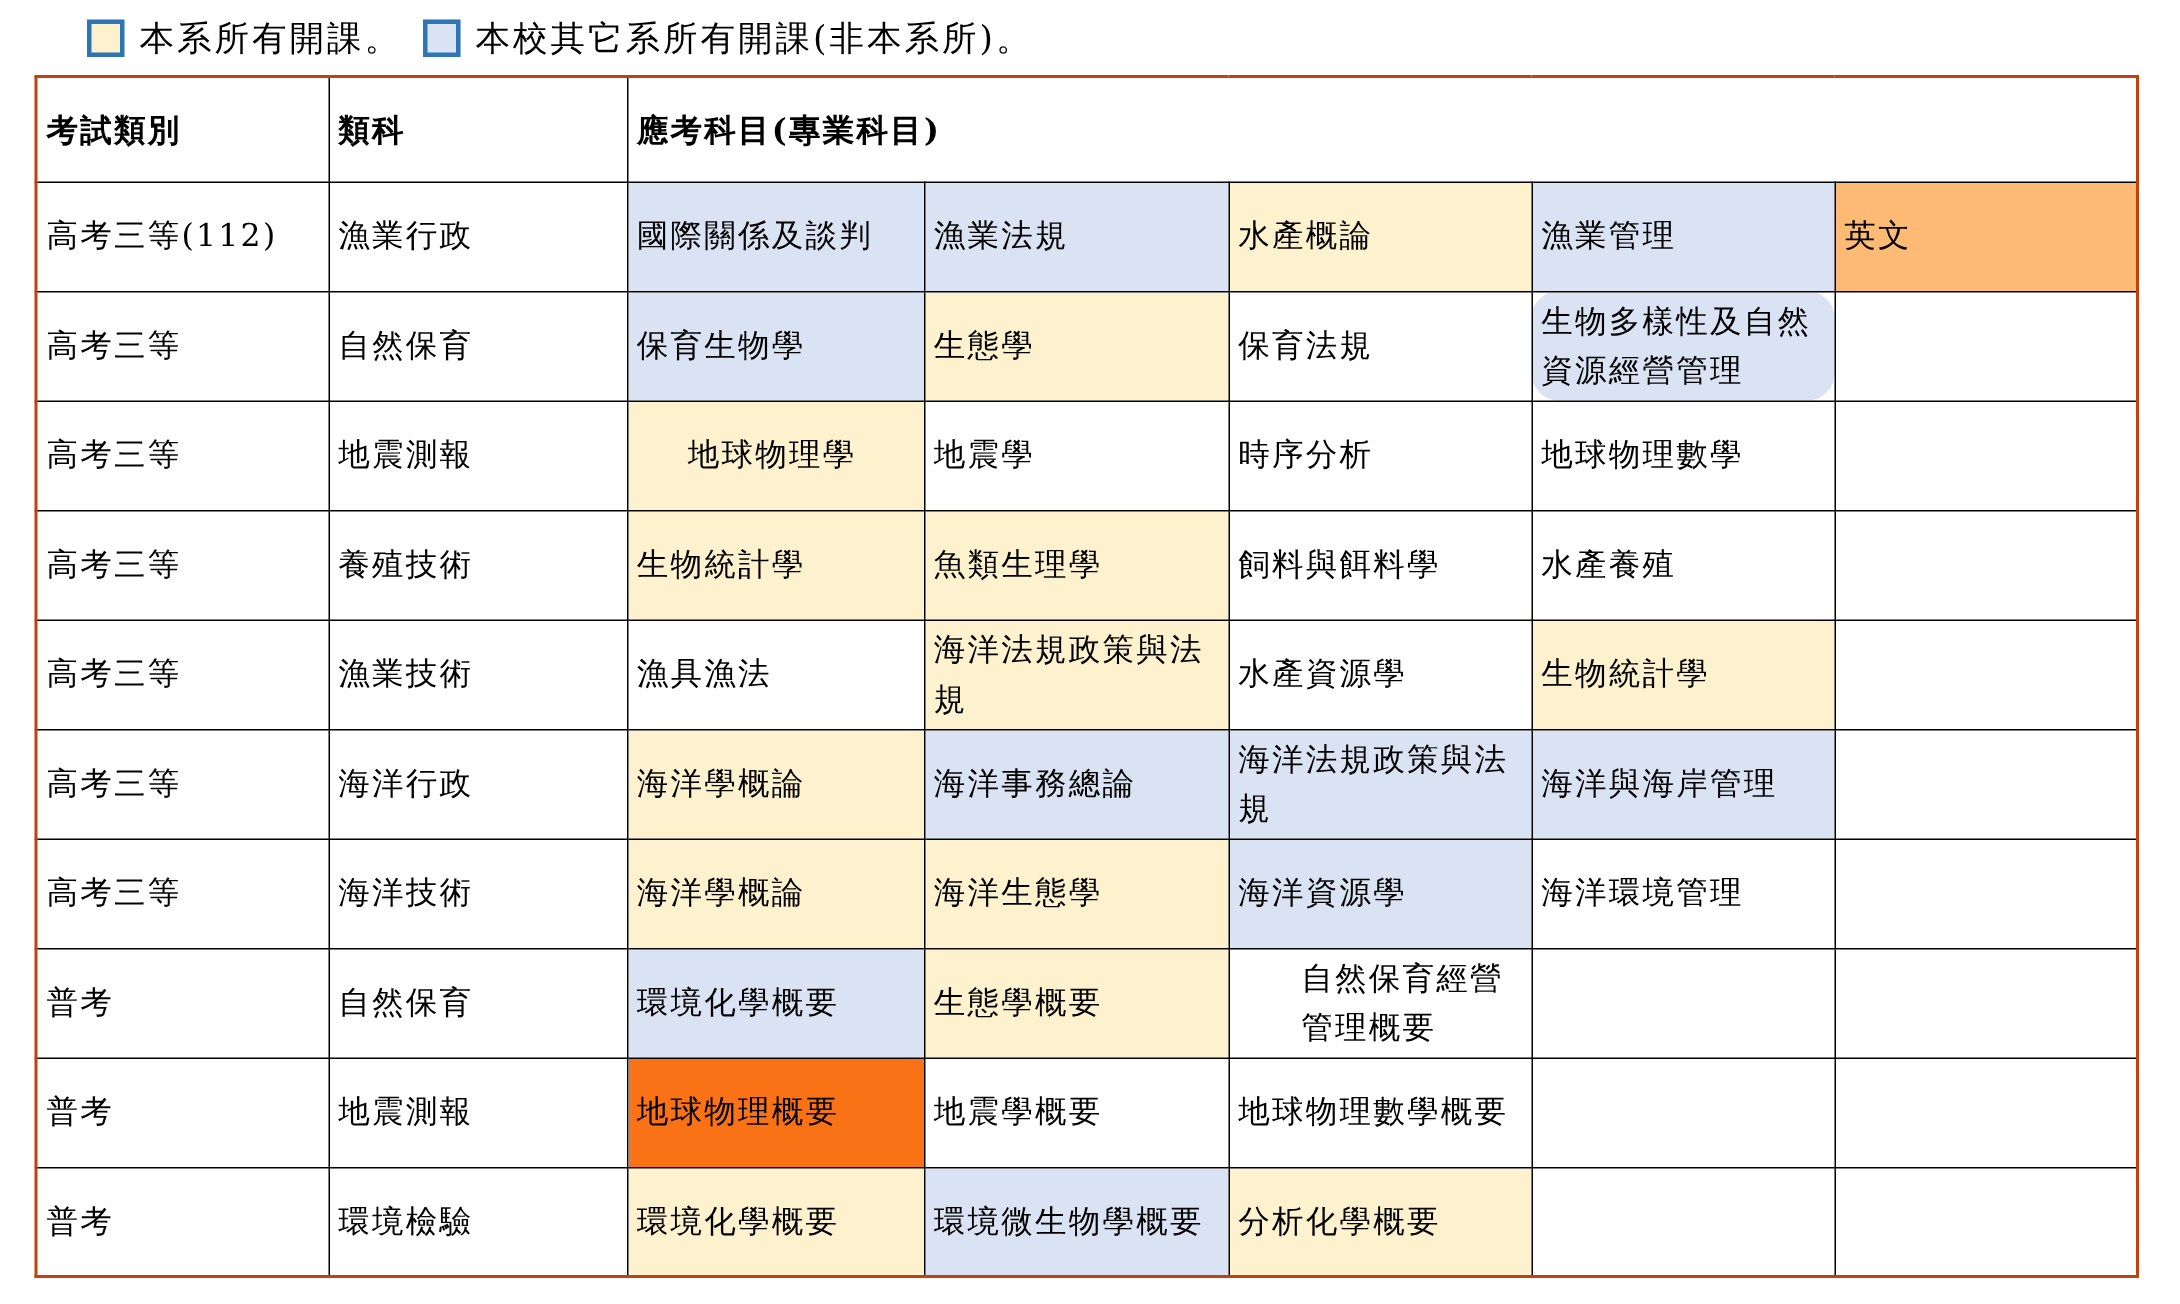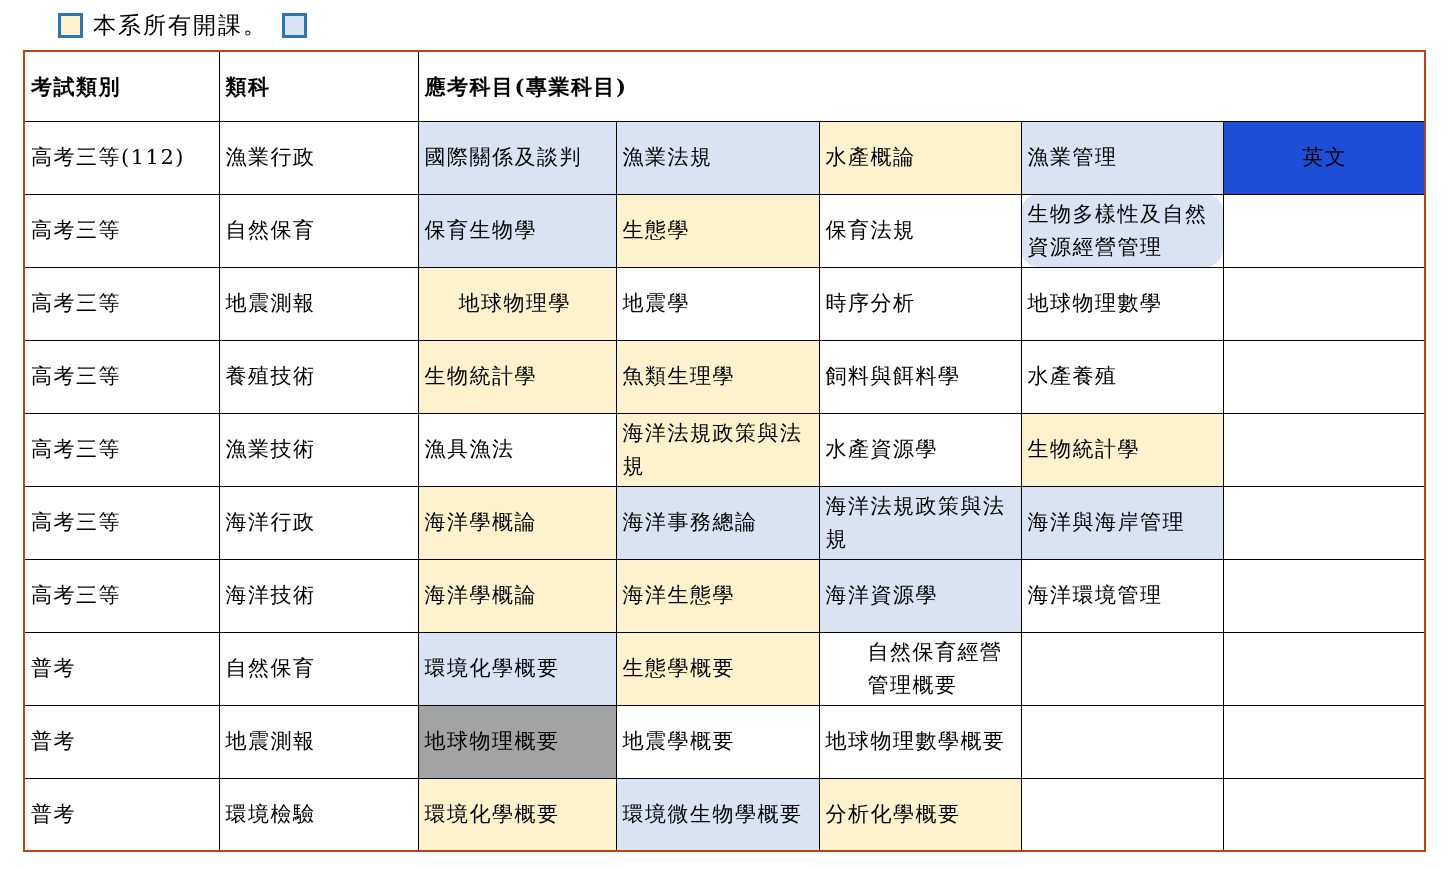--- a/index.html
+++ b/index.html
@@ -50,20 +50,21 @@
   .exam-table tbody tr { height: 73px; }
   .exam-table th { font-weight: bold; }
 </style>
 </head>
 <body>
 
 <div class="legend">
   <span class="swatch" style="background: rgb(253, 242, 205); border-color: rgb(46, 117, 182);"></span>
   <span>本系所有開課。</span>
   <span class="swatch" style="background: rgb(218, 227, 243); border-color: rgb(46, 117, 182);"></span>
+  <span>本校其它系所有開課(非本系所)。</span>
 </div>
 
 <table class="exam-table">
   <colgroup>
     <col style="width:195px">
     <col style="width:199px">
     <col style="width:198px">
     <col style="width:203px">
     <col style="width:202px">
     <col style="width:202px">
@@ -77,21 +78,21 @@
     </tr>
   </thead>
   <tbody>
       <tr>
         <td style="background: rgb(255, 255, 255);">高考三等(112)</td>
         <td style="background: rgb(255, 255, 255);">漁業行政</td>
         <td style="background: rgb(218, 227, 243);">國際關係及談判</td>
         <td style="background: rgb(218, 227, 243);">漁業法規</td>
         <td style="background: rgb(253, 242, 205);">水產概論</td>
         <td style="background: rgb(218, 227, 243);">漁業管理</td>
-        <td style="background: #1d4ed8; text-align: center;">英文</td>
+        <td style="background: #fdba74;">英文</td>
       </tr>
       <tr>
         <td style="background: rgb(255, 255, 255);">高考三等</td>
         <td style="background: rgb(255, 255, 255);">自然保育</td>
         <td style="background: rgb(218, 227, 243);">保育生物學</td>
         <td style="background: rgb(253, 242, 205);">生態學</td>
         <td style="background: rgb(255, 255, 255);">保育法規</td>
         <td style="background: rgb(218, 227, 243); border-radius: 18px;">生物多樣性及自然資源經營管理</td>
         <td style="background: rgb(255, 255, 255);"></td>
       </tr>
@@ -145,21 +146,21 @@
         <td style="background: rgb(255, 255, 255);">自然保育</td>
         <td style="background: rgb(218, 227, 243);">環境化學概要</td>
         <td style="background: rgb(253, 242, 205);">生態學概要</td>
         <td style="background: rgb(255, 255, 255); padding-left: 48px;">自然保育經營管理概要</td>
         <td style="background: rgb(255, 255, 255);"></td>
         <td style="background: rgb(255, 255, 255);"></td>
       </tr>
       <tr>
         <td style="background: rgb(255, 255, 255);">普考</td>
         <td style="background: rgb(255, 255, 255);">地震測報</td>
-        <td style="background: #a3a3a3;">地球物理概要</td>
+        <td style="background: #f97316;">地球物理概要</td>
         <td style="background: rgb(255, 255, 255);">地震學概要</td>
         <td style="background: rgb(255, 255, 255);">地球物理數學概要</td>
         <td style="background: rgb(255, 255, 255);"></td>
         <td style="background: rgb(255, 255, 255);"></td>
       </tr>
       <tr>
         <td style="background: rgb(255, 255, 255);">普考</td>
         <td style="background: rgb(255, 255, 255);">環境檢驗</td>
         <td style="background: rgb(253, 242, 205);">環境化學概要</td>
         <td style="background: rgb(218, 227, 243);">環境微生物學概要</td>

